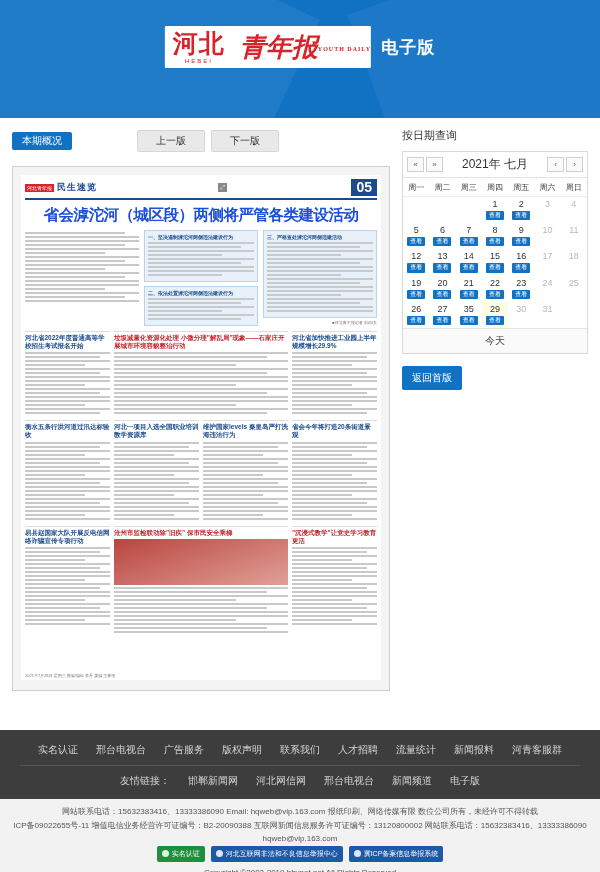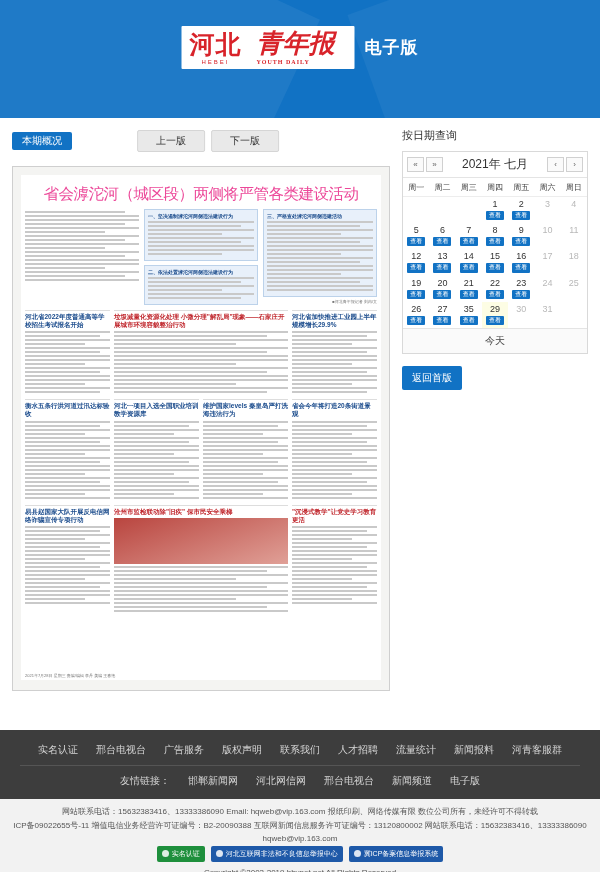--- a/index.html
+++ b/index.html
@@ -38,21 +38,21 @@
     left: 50%;
     top: 26px;
     transform: translateX(-50%);
     display: flex;
     align-items: center;
     gap: 10px;
     z-index: 3;
   }
   .logo-box {
     background: #ffffff;
-    padding: 5px 20px 4px 8px;
+    padding: 5px 0 4px 8px;
     display: flex;
     align-items: center;
     gap: 15px;
     border-radius: 1px;
   }
   .logo-hebei {
     color: #d8232a;
     font-size: 25px;
     font-weight: bold;
     letter-spacing: 1px;
@@ -63,22 +63,22 @@
   }
   .logo-hebei .en { font-size: 6px; letter-spacing: 2px; color: #d8232a; font-weight: normal; margin-top: 2px;}
   .logo-qn {
     color: #d8232a;
     font-size: 26px;
     font-weight: bold;
     font-family: "Liberation Serif", serif;
     font-style: italic;
     line-height: 1;
     display: flex;
-    flex-direction: column;
-    align-items: flex-start;
+    flex-direction: row;
+    align-items: center;
   }
   .logo-qn .en { font-size: 6px; font-style: normal; letter-spacing: 1px; margin-top: 2px;}
   .logo-edition {
     color: #ffffff;
     font-size: 17px;
     font-weight: bold;
     letter-spacing: 1px;
   }
   
   .main {
@@ -146,21 +146,21 @@
   .masthead .m-title { font-size: 9px; font-weight: bold; color:#1a4b8c; letter-spacing:1px;}
   .masthead .m-page {
     margin-left: auto; background:#1a4b8c; color:#fff; font-size: 14px; font-weight:bold;
     padding: 0 5px; line-height: 17px;
   }
   .masthead .m-icon {
     margin-left: auto; margin-right: 3px; width: 9px; height: 9px; background:#888; color:#fff;
     font-size:6px; text-align:center; line-height:9px;
   }
   .headline {
-    font-size: 15.5px; font-weight: normal; color: #ec4899; letter-spacing: -0.5px;
+    font-size: 15.5px; font-weight: bold; color: #1d4ed8; letter-spacing: -0.5px;
     text-align: center; margin: 5px 0 4px 0; font-family: "Liberation Sans", sans-serif;
   }
   .sub-lines { display:flex; gap: 5px; margin-bottom: 5px; }
   .col-text { flex: 1; }
   .tline { height: 2px; background: #c9c9c9; margin: 2px 0; }
   .tline.s { width: 70%; }
   .tline.m { width: 88%; }
   .box-blue { background: #e8f0fa; border: 1px solid #bcd2ea; padding: 3px; }
   .box-blue .bt { font-size: 5px; color: #1a4b8c; font-weight: bold; margin-bottom: 2px; }
   .grid-news { display: grid; grid-template-columns: repeat(4, 1fr); gap: 4px; margin-top: 4px; }
@@ -256,20 +256,26 @@
       <button class="btn-blue">本期概况</button>
       <div class="nav-pages">
         <button class="btn-grey">上一版</button>
         <button class="btn-grey">下一版</button>
       </div>
     </div>
 
     <div class="paper">
       <div class="paper-inner">
 
+        <div class="masthead">
+          <span class="m-logo">河北青年报</span>
+          <span class="m-title">民生速览</span>
+          <span class="m-icon">⤢</span>
+          <span class="m-page">05</span>
+        </div>
 
         <div class="headline">省会滹沱河（城区段）两侧将严管各类建设活动</div>
 
         <div class="sub-lines">
           <div class="col-text">
             <div class="tline m"></div>
               <div class="tline"></div>
               <div class="tline"></div>
             <div class="tline m"></div>
               <div class="tline"></div>

